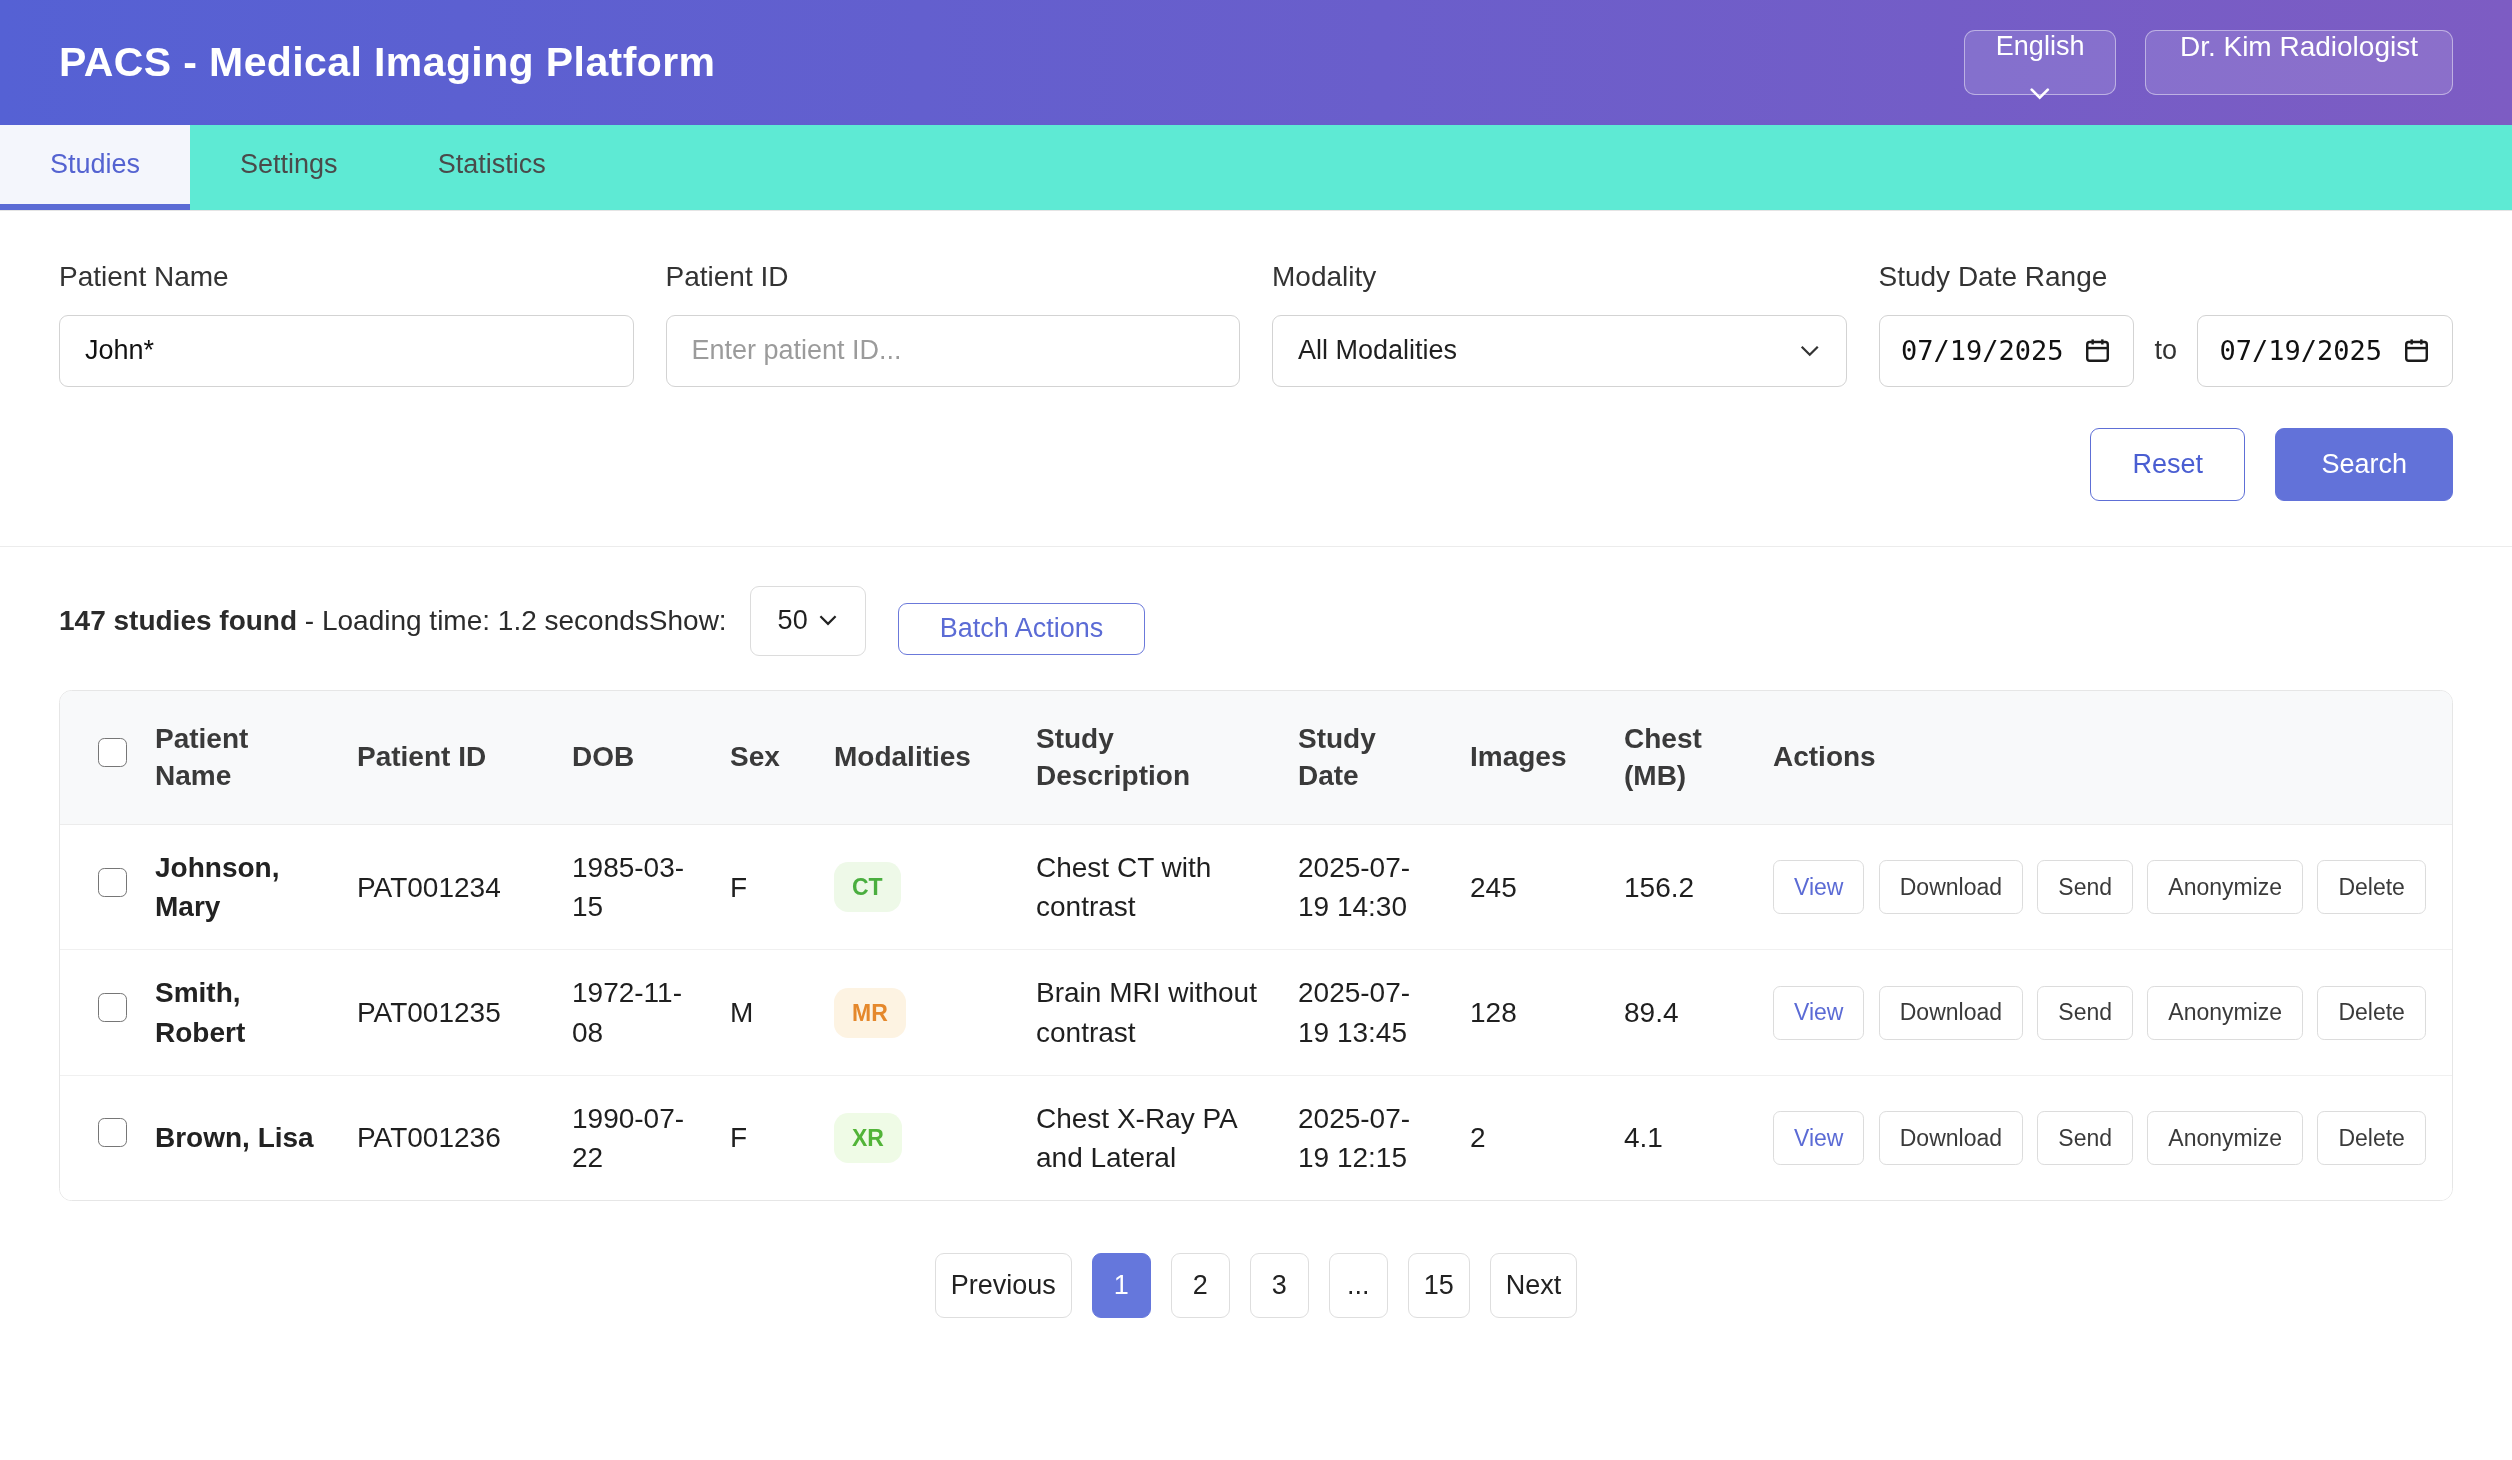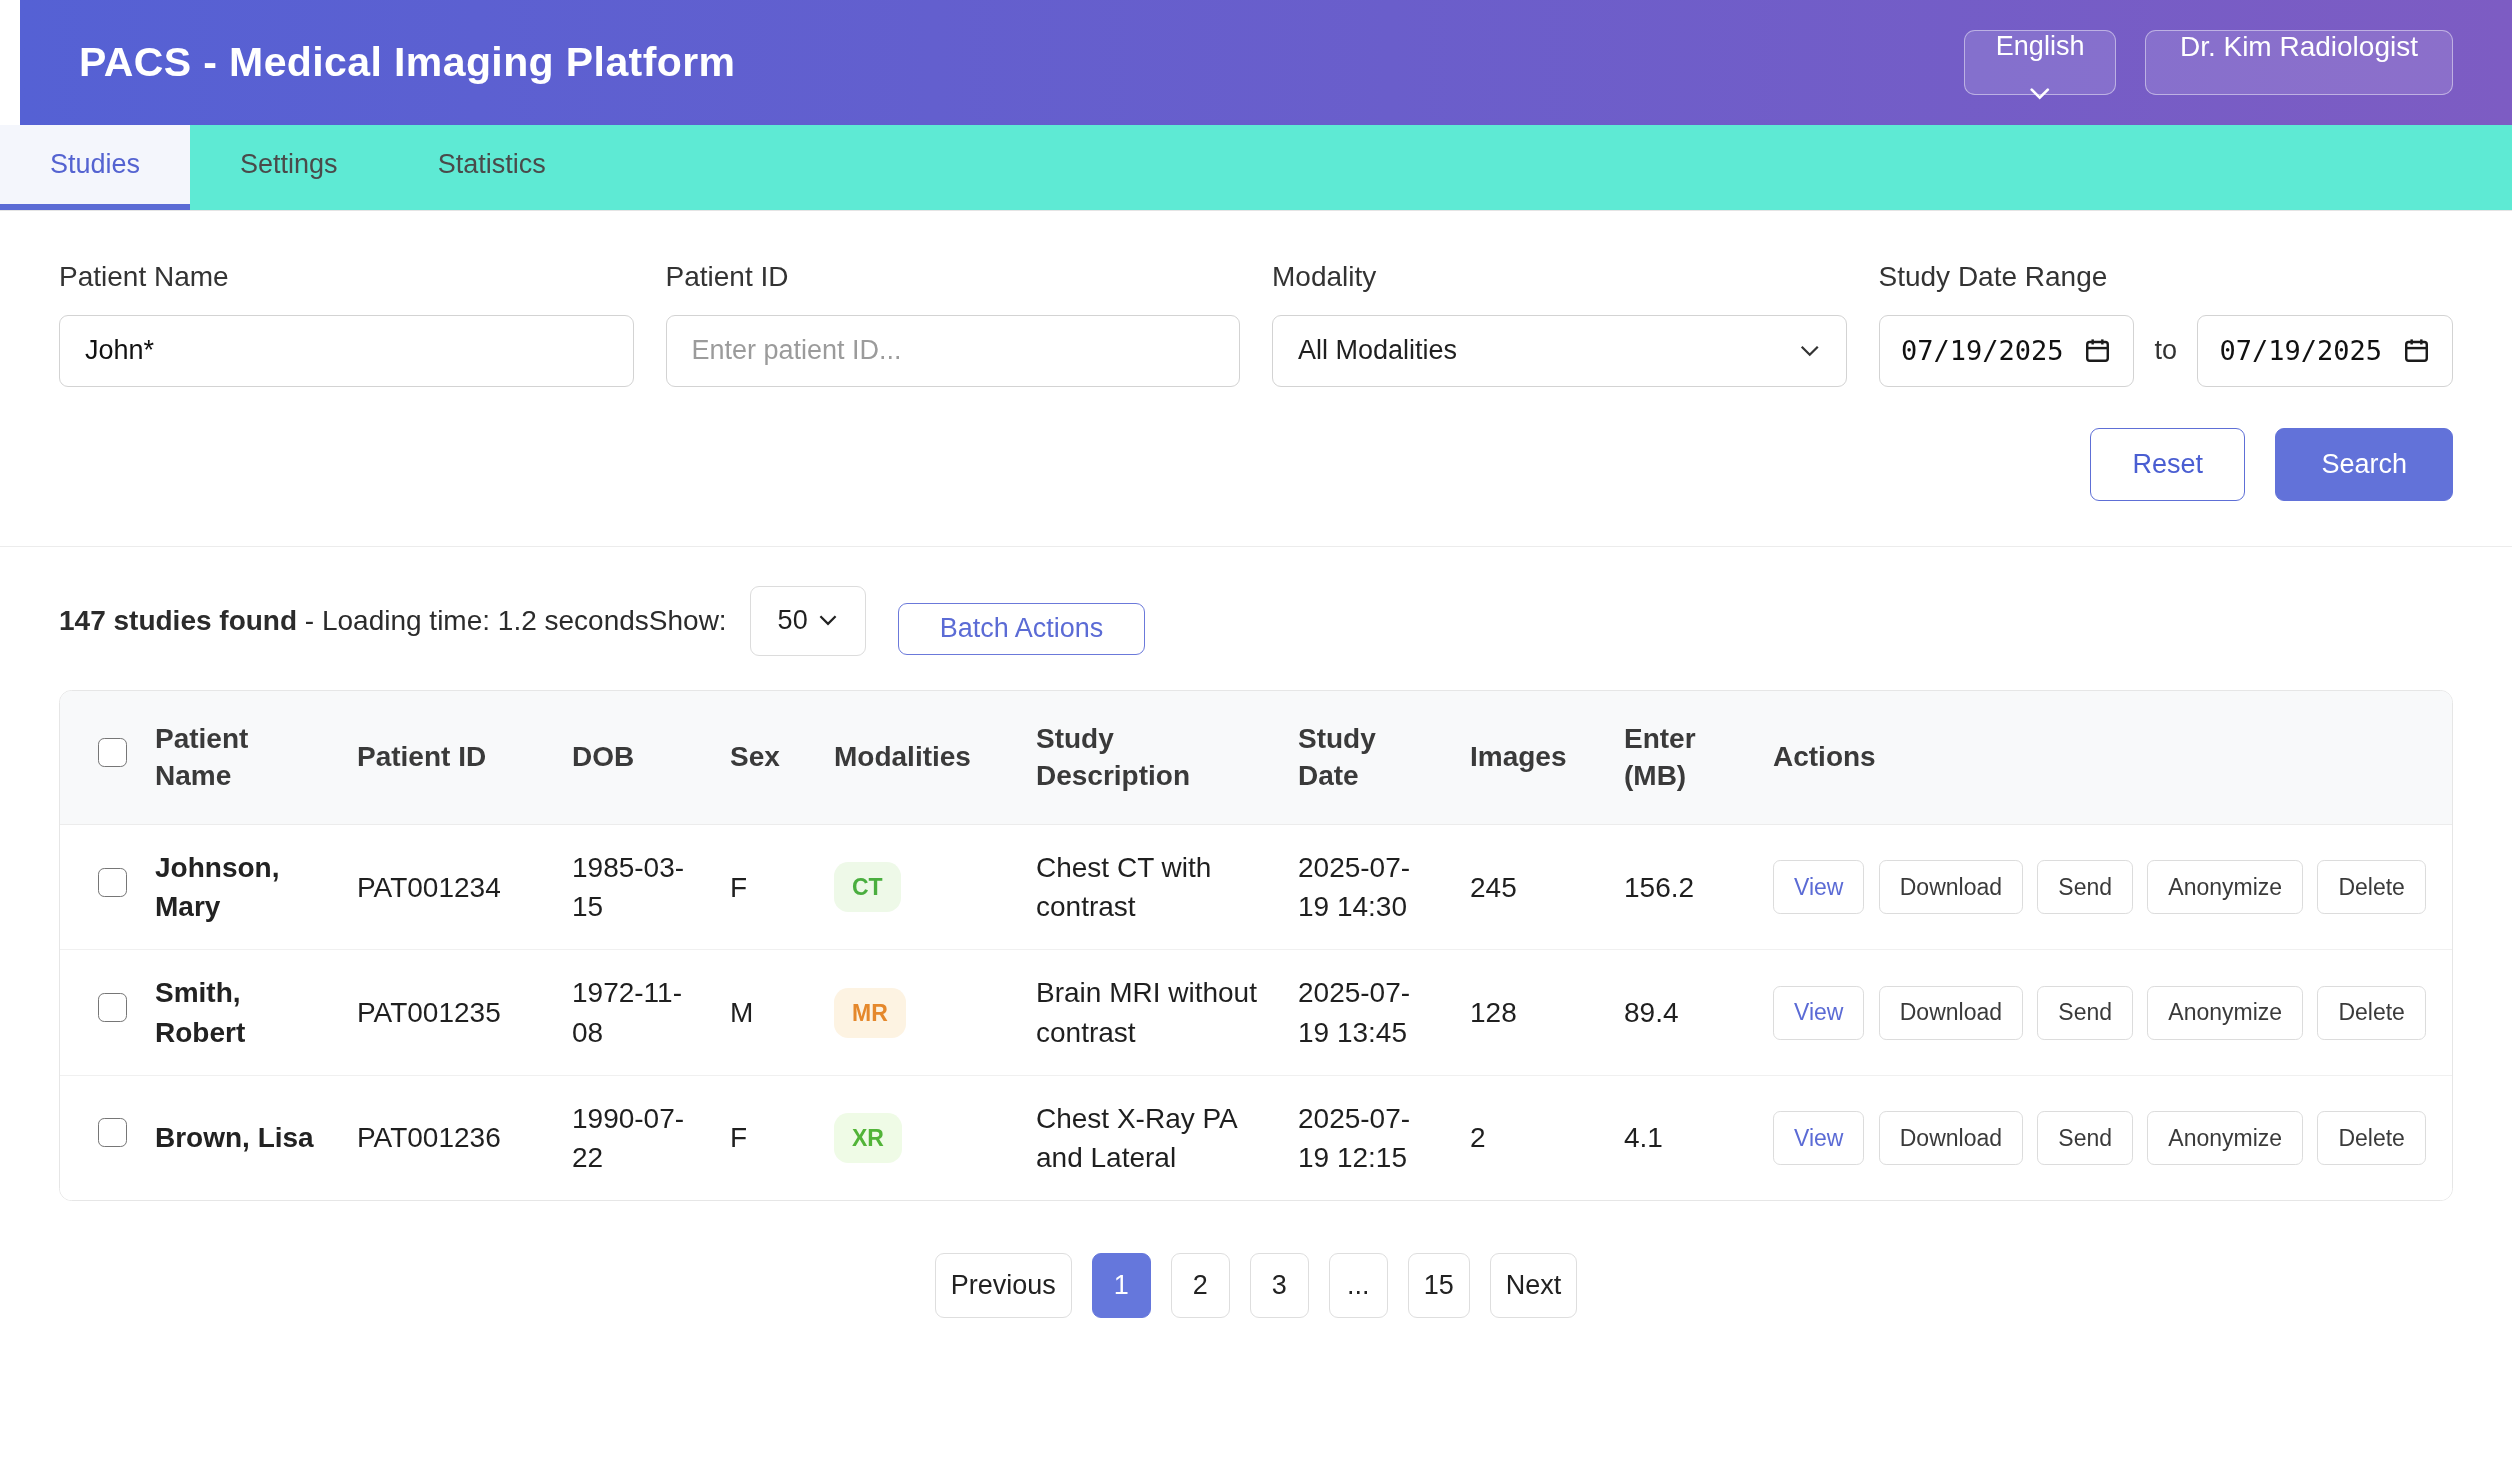--- a/index.html
+++ b/index.html
@@ -1,21 +1,21 @@
 <!DOCTYPE html>
 <html style="font-size:14.3px"><head>
 <meta charset="utf-8">
 <style>
   * { margin:0; padding:0; box-sizing:border-box; }
   html,body { width:2512px; height:1460px; overflow:hidden; background:#fff;
     font-family:"Liberation Sans", sans-serif; color:#1f1f1f; }
 
   
   .app-header { height:125px; display:flex; align-items:center; justify-content:space-between;
-    padding:0 59px; background:linear-gradient(90deg,#5561d4 0%,#6a5ecb 55%,#7d5cc3 100%);margin-left:20px; }
+    padding:0 59px; background:linear-gradient(90deg,#5561d4 0%,#6a5ecb 55%,#7d5cc3 100%); }
   .app-title { color:#fff; font-size:41px; font-weight:700; letter-spacing:0.4px; }
   .header-right { display:flex; align-items:center; gap:29px; }
   .hdr-btn { display:flex; align-items:center; gap:25px; height:65px; border-radius:10.8px;
     border:1.8px solid rgba(255,255,255,.45); background:rgba(255,255,255,.12);
     color:#fff; font-size:27px; cursor:pointer;flex-direction:column; }
   .lang-btn { padding:0 30.5px; }
   .user-btn { padding:0 34px; font-size:28px; }
 
   
   .tabs { display:flex; height:86px; background:#5eead4; border-bottom:1.8px solid #e5e5e5; }
@@ -184,21 +184,21 @@
       <tr>
         <th class="col-check"><span class="checkbox"></span></th>
         <th>Patient Name</th>
         <th>Patient ID</th>
         <th>DOB</th>
         <th>Sex</th>
         <th>Modalities</th>
         <th>Study Description</th>
         <th>Study Date</th>
         <th>Images</th>
-        <th>Enter (MB)</th>
+        <th>Chest (MB)</th>
         <th>Actions</th>
       </tr>
     </thead>
     <tbody>
       <tr>
         <td class="col-check"><span class="checkbox"></span></td>
         <td class="patient-name">Johnson, Mary</td>
         <td>PAT001234</td>
         <td>1985-03-15</td>
         <td>F</td>

